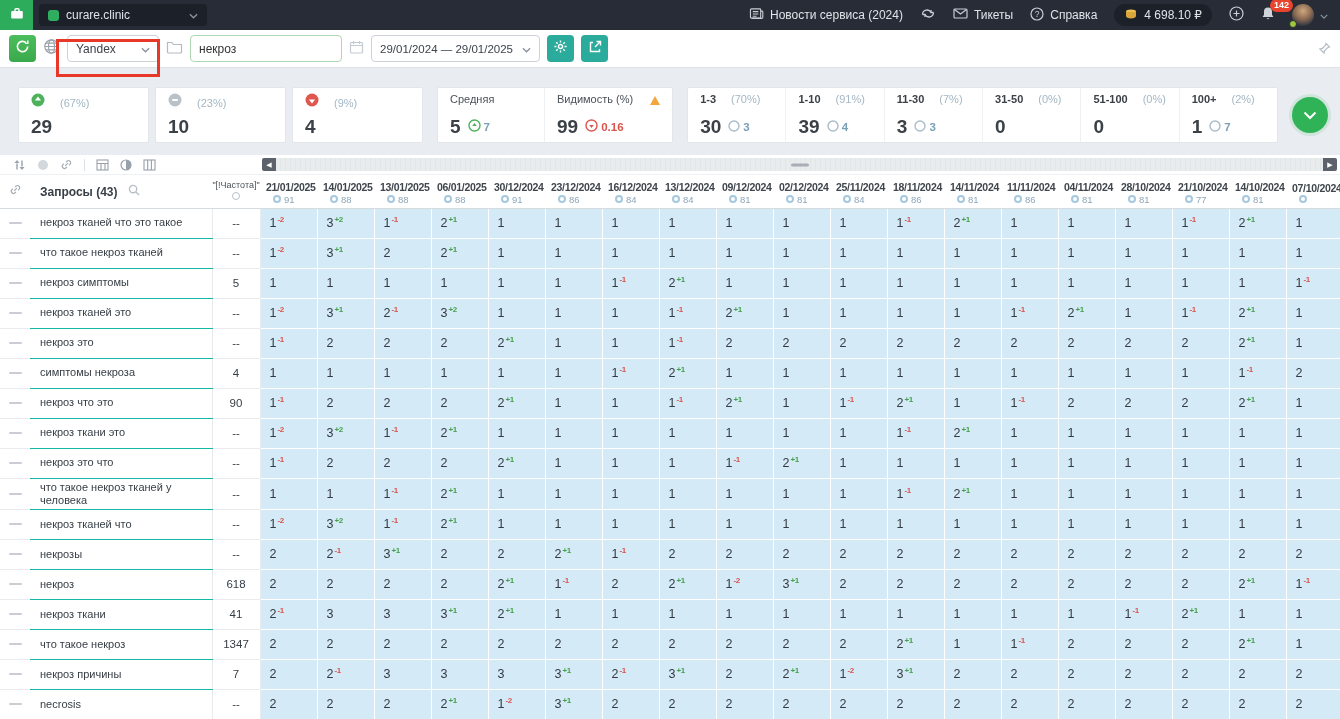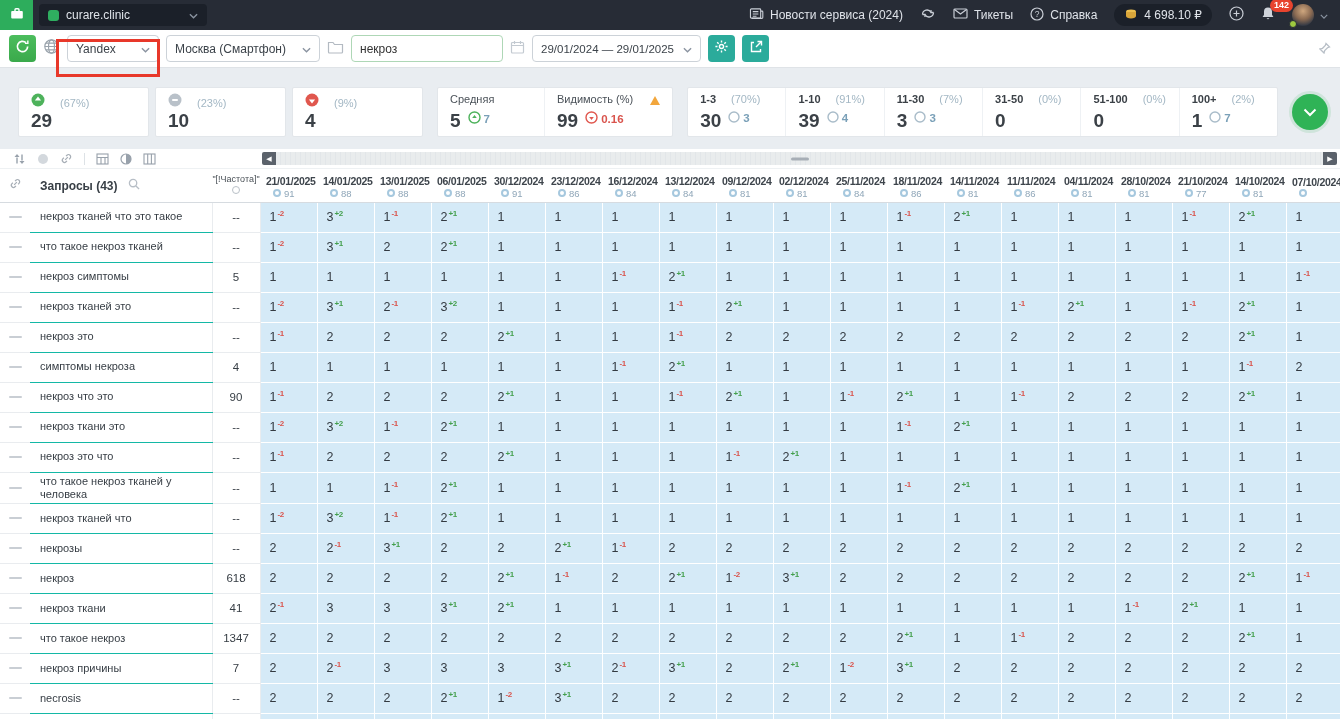--- a/index.html
+++ b/index.html
@@ -42,21 +42,21 @@
   .card{padding:5px 12px 6px;display:flex;flex-direction:column;justify-content:space-between}
   .c-fixed{flex:0 0 131px}
   .card-group{display:flex}
   .gcard{padding:5px 12px 6px;display:flex;flex-direction:column;justify-content:space-between;border-left:1px solid #eef1f4}
   .gcard:first-child{border-left:none}
   .gap-l{margin-left:8px}
   .lrow{display:flex;align-items:flex-end;gap:15px;font-size:11px;color:#9aa3ac;white-space:nowrap}
   .lbl-dark{color:#4a5158}
   .lbl-b{color:#3b4147;font-weight:bold}
   .pct{color:#a3b7c4}
-  .vrow{display:flex;align-items:flex-start;gap:7px;margin-top:2px}
+  .vrow{display:flex;align-items:center;gap:7px;margin-top:8px}
   .cval{font-size:19px;font-weight:bold;color:#3b4147;line-height:1}
   .mini{display:inline-flex;align-items:center;gap:3px;font-size:11.5px;font-weight:bold}
   .mini .num{color:#7aa0b8}
   .mini .num-red{color:#d9544d}
   .warn{width:0;height:0;border-left:5.5px solid transparent;border-right:5.5px solid transparent;border-bottom:9px solid #f2a63c;margin-left:2px}
   .ranges{flex:1}
   .ranges .gcard{flex:1}
   .collapse-btn{width:36px;height:36px;border-radius:50%;background:#2fb356;align-self:center;margin-left:8px;margin-right:2px;
     display:flex;align-items:center;justify-content:center;cursor:pointer;box-shadow:0 0 0 3px rgba(47,179,86,.14);flex:0 0 auto}
 
@@ -209,28 +209,20 @@
       <span>
         <svg width="17" height="17" viewBox="0 0 16 16" fill="none" stroke="#9aa3ac" stroke-width="1.1">
             <circle cx="8" cy="8" r="6.3"></circle>
             <ellipse cx="8" cy="8" rx="2.8" ry="6.3"></ellipse>
             <path d="M1.7 8h12.6M2.6 4.8h10.8M2.6 11.2h10.8"></path>
           </svg>
       </span>
     </div>
     <div class="select sel-engine">
       <span>Yandex</span>
-      <span>
-        <svg width="9" height="6" viewBox="0 0 10 6">
-            <path d="M1 1l4 4 4-4" stroke="#8a93a0" stroke-width="1.5" fill="none"></path>
-          </svg>
-      </span>
-    </div>
-    <div class="select sel-region">
-      <span>Москва (Смартфон)</span>
       <span>
         <svg width="9" height="6" viewBox="0 0 10 6">
             <path d="M1 1l4 4 4-4" stroke="#8a93a0" stroke-width="1.5" fill="none"></path>
           </svg>
       </span>
     </div>
     <div class="ico-btn">
       <span>
         <svg width="17" height="14" viewBox="0 0 17 14" fill="none" stroke="#b3bac2" stroke-width="1.2">
             <path d="M1.5 2.5h4.5l1.5 2h8v7.5a1 1 0 0 1-1 1h-12a1 1 0 0 1-1-1z"></path>

